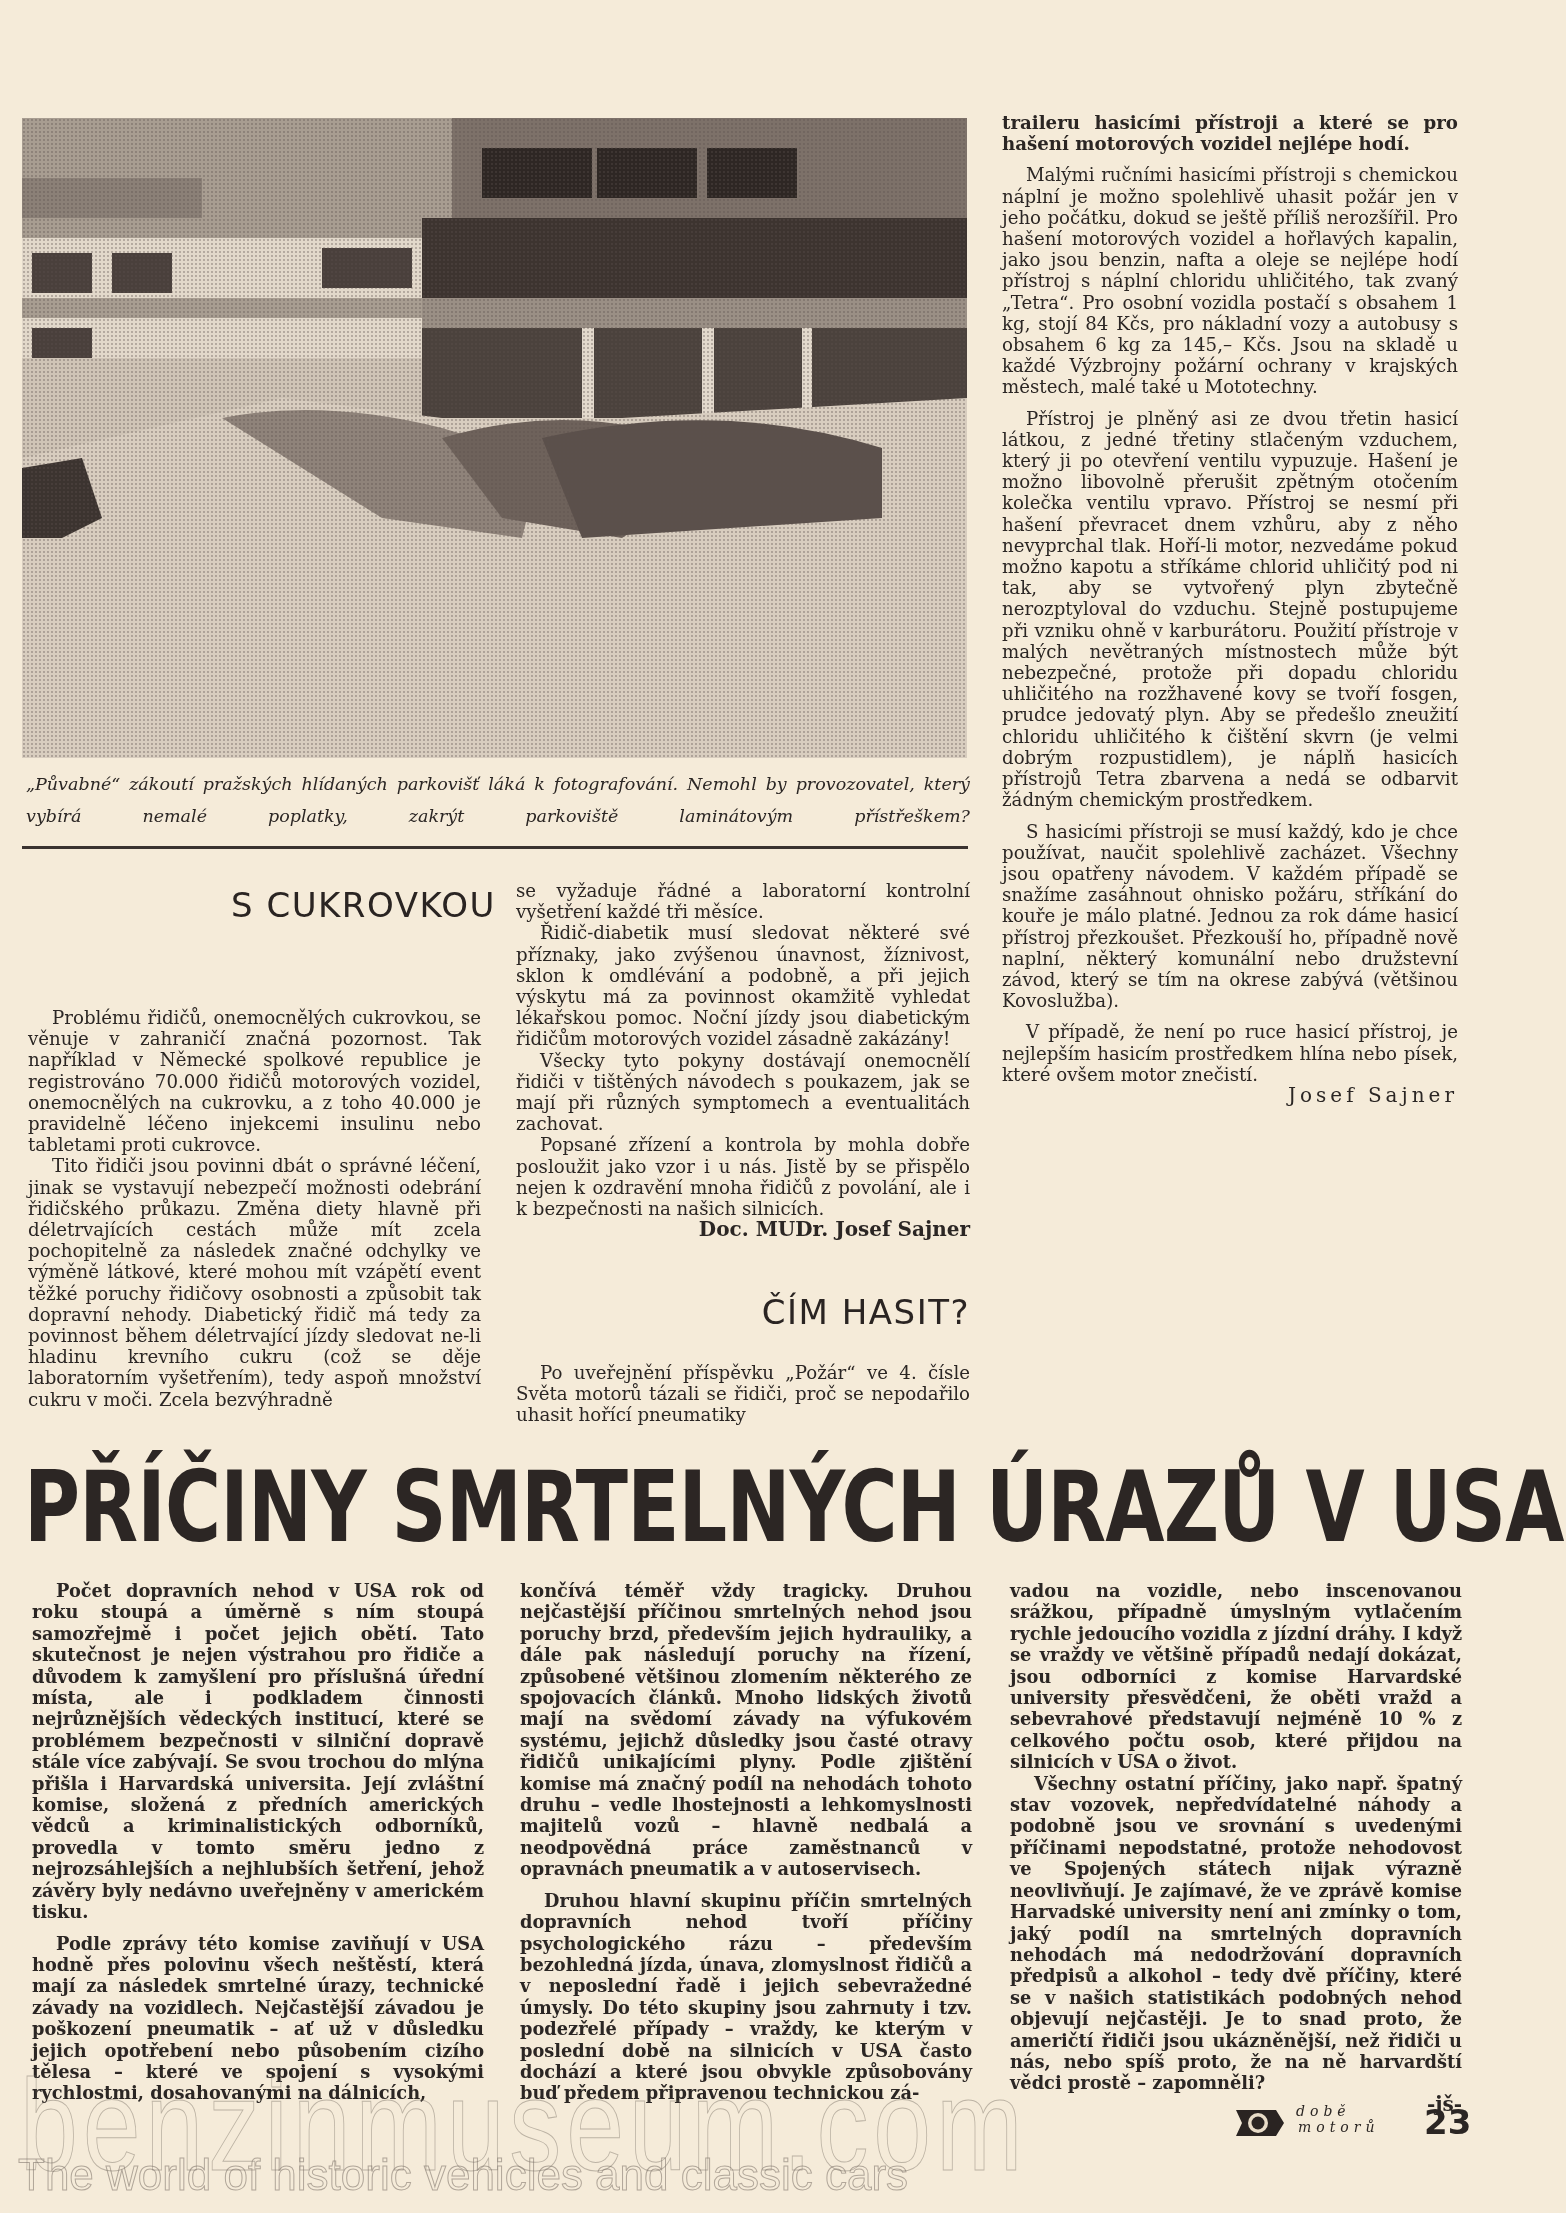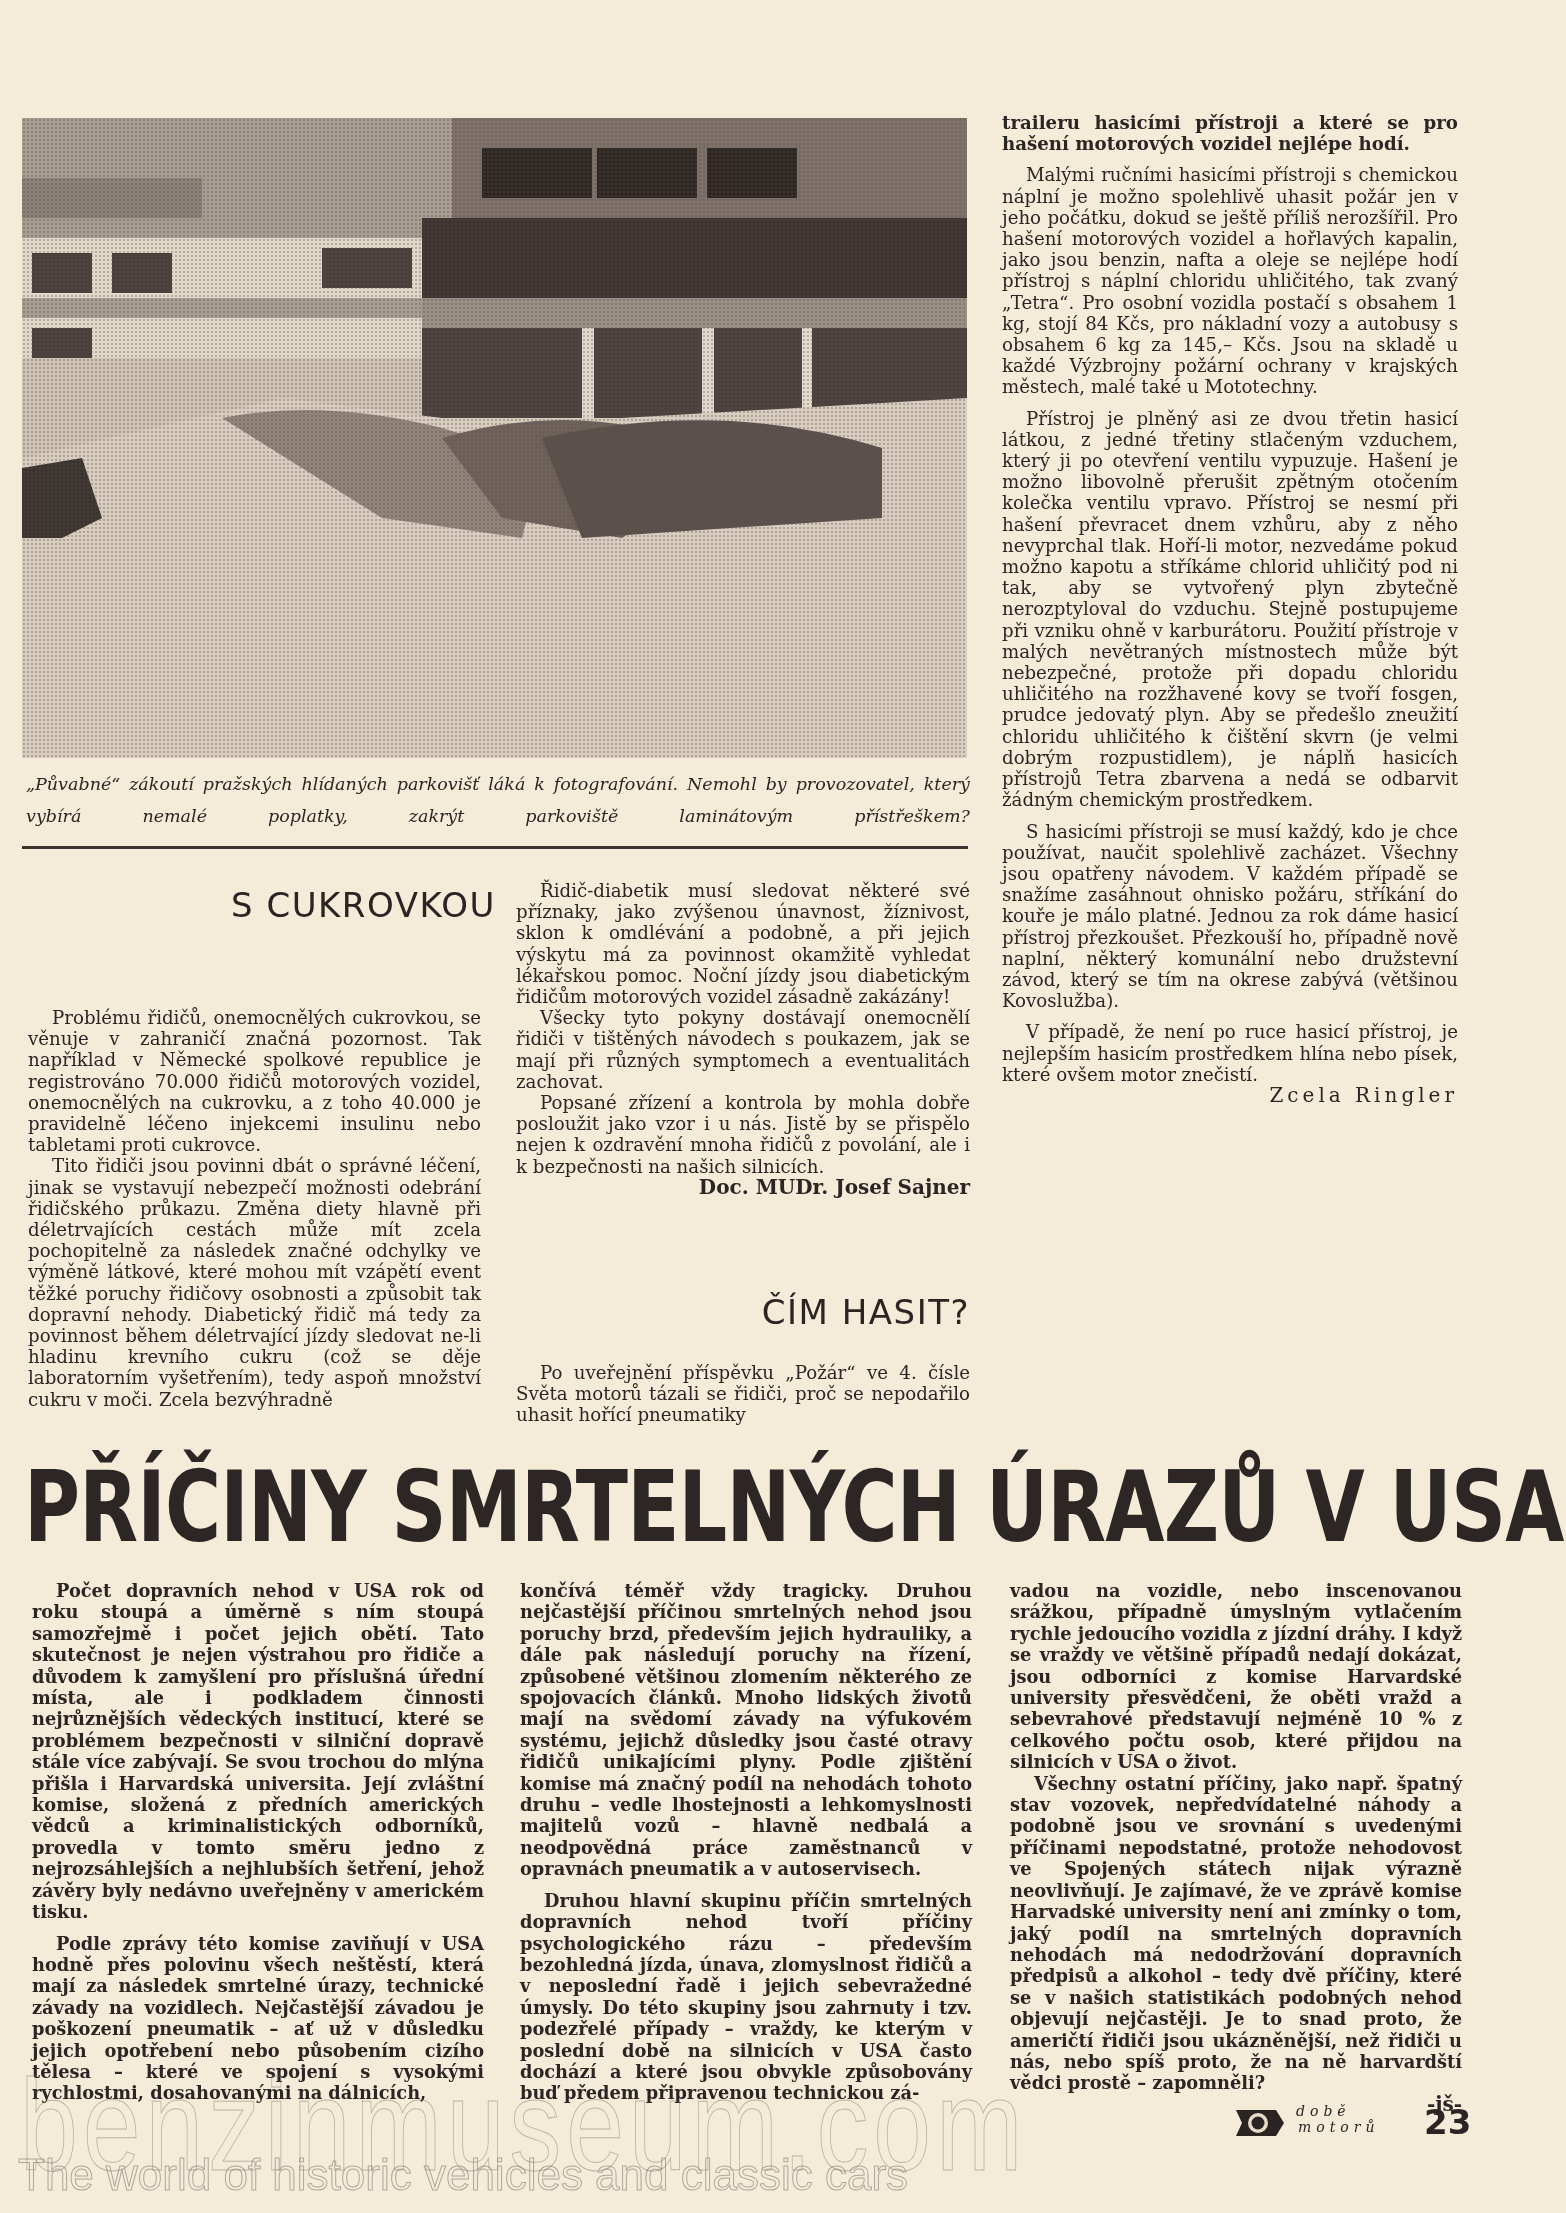--- a/index.html
+++ b/index.html
@@ -101,38 +101,39 @@
 
 <div class="abs" style="left:26px; top:880px; width:470px;">
   <div class="h-side">S CUKROVKOU</div>
 </div>
 <div class="abs col" style="left:28px; top:1007px; width:453px;">
   <p>Problému řidičů, onemocnělých cukrovkou, se věnuje v zahraničí značná pozornost. Tak například v Německé spolkové republice je registrováno 70.000 řidičů motorových vozidel, onemocnělých na cukrovku, a z toho 40.000 je pravidelně léčeno injekcemi insulinu nebo tabletami proti cukrovce.</p>
   <p>Tito řidiči jsou povinni dbát o správné léčení, jinak se vystavují nebezpečí možnosti odebrání řidičského průkazu. Změna diety hlavně při déletrvajících cestách může mít zcela pochopitelně za následek značné odchylky ve výměně látkové, které mohou mít vzápětí event těžké poruchy řidičovy osobnosti a způsobit tak dopravní nehody. Diabetický řidič má tedy za povinnost během déletrvající jízdy sledovat ne-li hladinu krevního cukru (což se děje laboratorním vyšetřením), tedy aspoň množství cukru v moči. Zcela bezvýhradně</p>
 </div>
 
 <div class="abs col" style="left:516px; top:880px; width:454px;">
+  <p class="noindent">se vyžaduje řádné a laboratorní kontrolní vyšetření každé tři měsíce.</p>
   <p>Řidič-diabetik musí sledovat některé své příznaky, jako zvýšenou únavnost, žíznivost, sklon k omdlévání a podobně, a při jejich výskytu má za povinnost okamžitě vyhledat lékařskou pomoc. Noční jízdy jsou diabetickým řidičům motorových vozidel zásadně zakázány!</p>
   <p>Všecky tyto pokyny dostávají onemocnělí řidiči v tištěných návodech s poukazem, jak se mají při různých symptomech a eventualitách zachovat.</p>
   <p>Popsané zřízení a kontrola by mohla dobře posloužit jako vzor i u nás. Jistě by se přispělo nejen k ozdravění mnoha řidičů z povolání, ale i k bezpečnosti na našich silnicích.</p>
   <div class="sig">Doc. MUDr. Josef Sajner</div>
 </div>
 
 <div class="abs h-side" style="left:516px; top:1287px; width:454px;">ČÍM HASIT?</div>
 <div class="abs col" style="left:516px; top:1362px; width:454px;">
   <p>Po uveřejnění příspěvku „Požár“ ve 4. čísle Světa motorů tázali se řidiči, proč se nepodařilo uhasit hořící pneumatiky</p>
 </div>
 
 <div class="abs col" style="left:1002px; top:112px; width:456px;">
   <p class="noindent" style="font-weight:bold;">traileru hasicími přístroji a které se pro hašení motorových vozidel nejlépe hodí.</p>
   <p class="gap">Malými ručními hasicími přístroji s chemickou náplní je možno spolehlivě uhasit požár jen v jeho počátku, dokud se ještě příliš nerozšířil. Pro hašení motorových vozidel a hořlavých kapalin, jako jsou benzin, nafta a oleje se nejlépe hodí přístroj s náplní chloridu uhličitého, tak zvaný „Tetra“. Pro osobní vozidla postačí s obsahem 1 kg, stojí 84 Kčs, pro nákladní vozy a autobusy s obsahem 6 kg za 145,– Kčs. Jsou na skladě u každé Výzbrojny požární ochrany v krajských městech, malé také u Mototechny.</p>
   <p class="gap">Přístroj je plněný asi ze dvou třetin hasicí látkou, z jedné třetiny stlačeným vzduchem, který ji po otevření ventilu vypuzuje. Hašení je možno libovolně přerušit zpětným otočením kolečka ventilu vpravo. Přístroj se nesmí při hašení převracet dnem vzhůru, aby z něho nevyprchal tlak. Hoří-li motor, nezvedáme pokud možno kapotu a stříkáme chlorid uhličitý pod ni tak, aby se vytvořený plyn zbytečně nerozptyloval do vzduchu. Stejně postupujeme při vzniku ohně v karburátoru. Použití přístroje v malých nevětraných místnostech může být nebezpečné, protože při dopadu chloridu uhličitého na rozžhavené kovy se tvoří fosgen, prudce jedovatý plyn. Aby se předešlo zneužití chloridu uhličitého k čištění skvrn (je velmi dobrým rozpustidlem), je náplň hasicích přístrojů Tetra zbarvena a nedá se odbarvit žádným chemickým prostředkem.</p>
   <p class="gap">S hasicími přístroji se musí každý, kdo je chce používat, naučit spolehlivě zacházet. Všechny jsou opatřeny návodem. V každém případě se snažíme zasáhnout ohnisko požáru, stříkání do kouře je málo platné. Jednou za rok dáme hasicí přístroj přezkoušet. Přezkouší ho, případně nově naplní, některý komunální nebo družstevní závod, který se tím na okrese zabývá (většinou Kovoslužba).</p>
   <p class="gap">V případě, že není po ruce hasicí přístroj, je nejlepším hasicím prostředkem hlína nebo písek, které ovšem motor znečistí.</p>
-  <div class="sig sig-spaced" style="font-weight:normal;">Zcela Ringler</div>
+  <div class="sig sig-spaced" style="font-weight:normal;">Josef Sajner</div>
 </div>
 
 <div class="abs big-title">PŘÍČINY SMRTELNÝCH ÚRAZŮ V USA</div>
 
 <div class="abs col bold-col" style="left:32px; top:1580px; width:452px;">
   <p>Počet dopravních nehod v USA rok od roku stoupá a úměrně s ním stoupá samozřejmě i počet jejich obětí. Tato skutečnost je nejen výstrahou pro řidiče a důvodem k zamyšlení pro příslušná úřední místa, ale i podkladem činnosti nejrůznějších vědeckých institucí, které se problémem bezpečnosti v silniční dopravě stále více zabývají. Se svou trochou do mlýna přišla i Harvardská universita. Její zvláštní komise, složená z předních amerických vědců a kriminalistických odborníků, provedla v tomto směru jedno z nejrozsáhlejších a nejhlubších šetření, jehož závěry byly nedávno uveřejněny v americkém tisku.</p>
   <p class="gap">Podle zprávy této komise zaviňují v USA hodně přes polovinu všech neštěstí, která mají za následek smrtelné úrazy, technické závady na vozidlech. Nejčastější závadou je poškození pneumatik – ať už v důsledku jejich opotřebení nebo působením cizího tělesa – které ve spojení s vysokými rychlostmi, dosahovanými na dálnicích,</p>
 </div>
 <div class="abs col bold-col" style="left:520px; top:1580px; width:452px;">
   <p class="noindent">končívá téměř vždy tragicky. Druhou nejčastější příčinou smrtelných nehod jsou poruchy brzd, především jejich hydrauliky, a dále pak následují poruchy na řízení, způsobené většinou zlomením některého ze spojovacích článků. Mnoho lidských životů mají na svědomí závady na výfukovém systému, jejichž důsledky jsou časté otravy řidičů unikajícími plyny. Podle zjištění komise má značný podíl na nehodách tohoto druhu – vedle lhostejnosti a lehkomyslnosti majitelů vozů – hlavně nedbalá a neodpovědná práce zaměstnanců v opravnách pneumatik a v autoservisech.</p>

